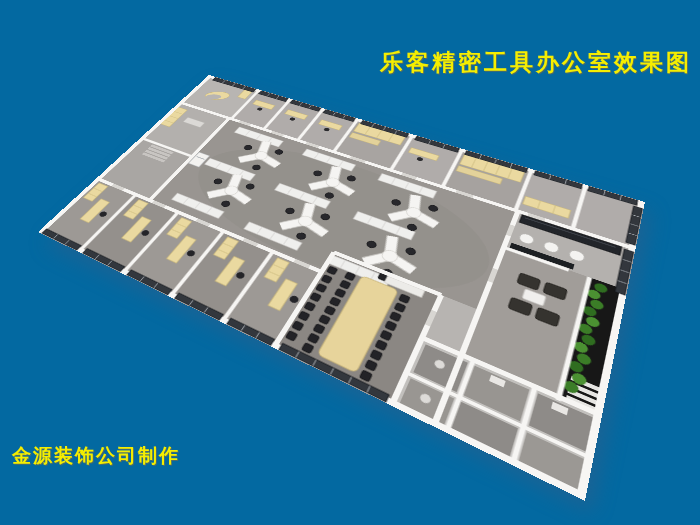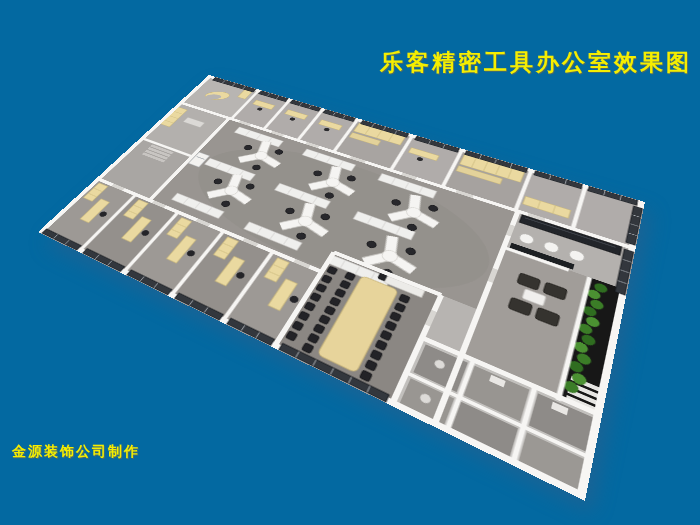--- a/index.html
+++ b/index.html
@@ -4,21 +4,21 @@
 <style>
   html,body{margin:0;padding:0;}
   body{font-family:"Liberation Sans","DejaVu Sans",sans-serif;}
   .stage{position:relative;width:700px;height:525px;overflow:hidden;}
   .building-wrap{position:absolute;inset:0;filter:drop-shadow(7px 12px 10px rgba(70,90,125,0.35));}
   .plan{position:absolute;left:0;top:0;width:660px;height:420px;transform-origin:0 0;}
   .plan svg{display:block;}
   .overlay-text{position:absolute;font-weight:bold;white-space:nowrap;
     text-shadow:1px 1px 0 rgba(215,110,0,0.35);}
   .title-text{top:47px;right:8px;font-size:23px;letter-spacing:3px;}
-  .credit-text{top:443px;left:12px;font-size:14px;letter-spacing:2px;}
+  .credit-text{top:443px;left:12px;font-size:19px;letter-spacing:2px;}
 </style>
 </head>
 <body>
 
 <div class="stage" id="stage" style="background: #0369a1;">
   <div class="building-wrap">
     <div class="plan" id="plan" style="transform: matrix3d(0.400561, 0.110984, 0, -0.0004031, -0.428144, 0.245595, 0, -0.0005526, 0, 0, 1, 0, 209, 75, 0, 1);">
       <svg id="plan-svg" width="660" height="420" viewBox="0 0 660 420">
           <rect x="0" y="0" width="660" height="420" fill="#ada9a5"></rect>
           <rect x="0" y="0" width="660" height="90" fill="#b0acaa"></rect>

